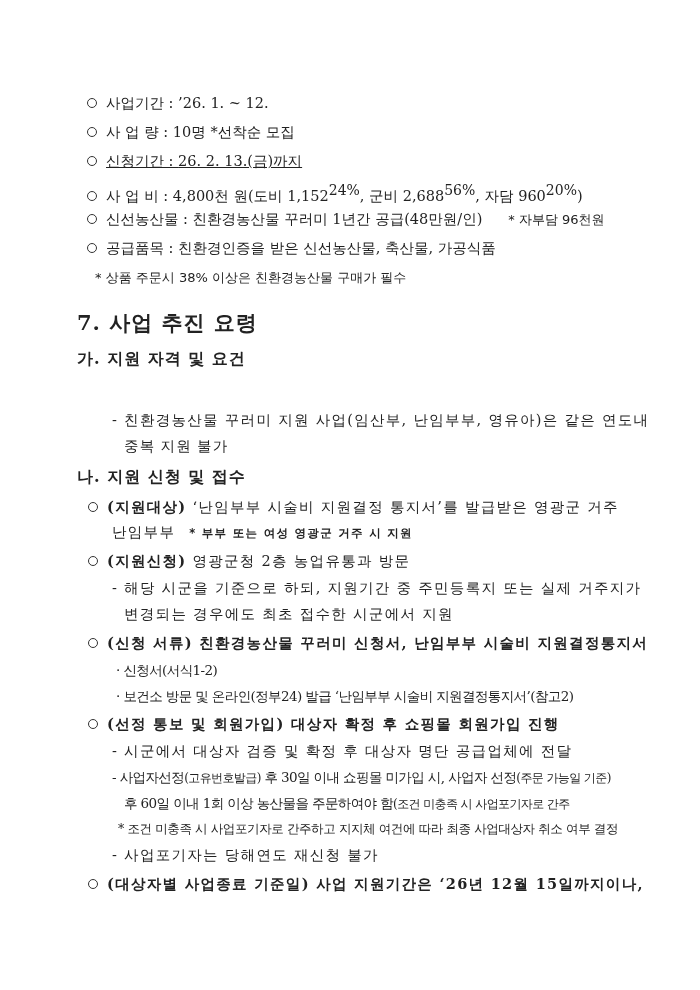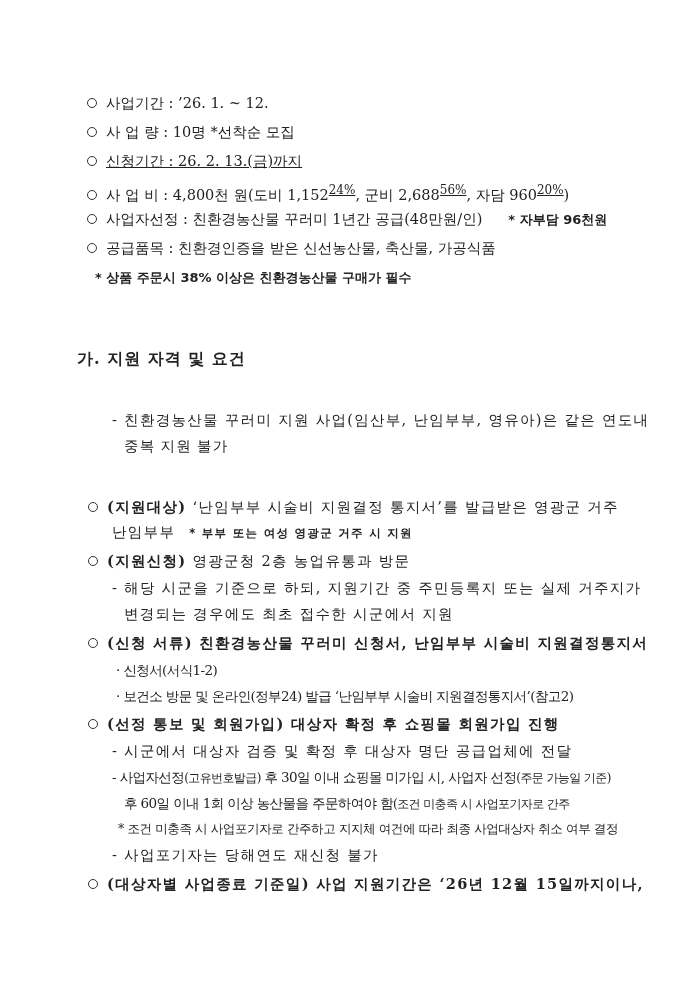--- a/index.html
+++ b/index.html
@@ -29,25 +29,25 @@
     .circ {
       display: inline-block;
       width: 10px; height: 10px;
       border: 1.2px solid #333;
       border-radius: 50%;
       margin-right: 9px;
       vertical-align: 0px;
       box-sizing: border-box;
     }
     .b { font-weight: bold; }
-    .sup { font-size: 12px; vertical-align: 6px; text-decoration: underline; }
+    .sup { font-size: 14px; vertical-align: 6px; }
     .small { font-size: 12px; }
     .note-bold {
       font-family: "DejaVu Sans", "Liberation Sans", sans-serif;
-      font-weight: bold;
+      font-weight: normal;
       font-size: 13px;
     }
     .note-bold-sm {
       font-family: "DejaVu Sans", "Liberation Sans", sans-serif;
       font-weight: bold;
       font-size: 11.5px;
     }
     .h1 {
       font-size: 21px;
       font-weight: bold;
@@ -79,36 +79,38 @@
 
   <div class="line" style="left:87px; top:151px;text-decoration:underline;">
     <span class="circ"></span><span>신청기간</span> : <span>26. 2. 13.(금)까지</span>
   </div>
 
   <div class="line" style="left:87px; top:180px;">
     <span class="circ"></span><span>사 업 비</span> : <span>4,800천 원(도비 1,152</span><span class="sup">24%</span><span>, 군비 2,688</span><span class="sup">56%</span><span>, 자담 960</span><span class="sup">20%</span><span>)</span>
   </div>
 
   <div class="line" style="left:87px; top:209px;">
-    <span class="circ"></span><span>사업자선정</span> : <span>친환경농산물 꾸러미 1년간 공급(48만원/인)</span><span style="display:inline-block;width:26px;"></span><span class="note-bold">* 자부담 96천원</span>
+    <span class="circ"></span><span>신선농산물</span> : <span>친환경농산물 꾸러미 1년간 공급(48만원/인)</span><span style="display:inline-block;width:26px;"></span><span class="note-bold">* 자부담 96천원</span>
   </div>
 
   <div class="line" style="left:87px; top:238px;">
     <span class="circ"></span><span>공급품목</span> : <span>친환경인증을 받은 신선농산물, 축산물, 가공식품</span>
   </div>
 
   <div class="line note-bold" style="left:95px; top:268px;">* 상품 주문시 38% 이상은 친환경농산물 구매가 필수</div>
 
+  <div class="line h1" style="left:77px; top:310px;">7. 사업 추진 요령</div>
 
   <div class="line h2" style="left:77px; top:348px;">가. 지원 자격 및 요건</div>
 
 
   <div class="line wide" style="left:112px; top:410px;">- 친환경농산물 꾸러미 지원 사업(임산부, 난임부부, 영유아)은 같은 연도내</div>
   <div class="line wide" style="left:124px; top:436px;font-family:Liberation Serif, serif;">중복 지원 불가</div>
 
+  <div class="line h2" style="left:77px; top:466px;">나. 지원 신청 및 접수</div>
 
   <div class="line wide" style="left:88px; top:497px;">
     <span class="circ"></span><span class="b">(지원대상)</span><span> ‘난임부부 시술비 지원결정 통지서’를 발급받은 영광군 거주</span>
   </div>
   <div class="line wide" style="left:112px; top:522px;">
     <span>난임부부</span><span style="display:inline-block;width:14px;"></span><span class="note-bold-sm">* 부부 또는 여성 영광군 거주 시 지원</span>
   </div>
 
   <div class="line wide" style="left:88px; top:551px;">
     <span class="circ"></span><span class="b">(지원신청)</span><span> 영광군청 2층 농업유통과 방문</span>

